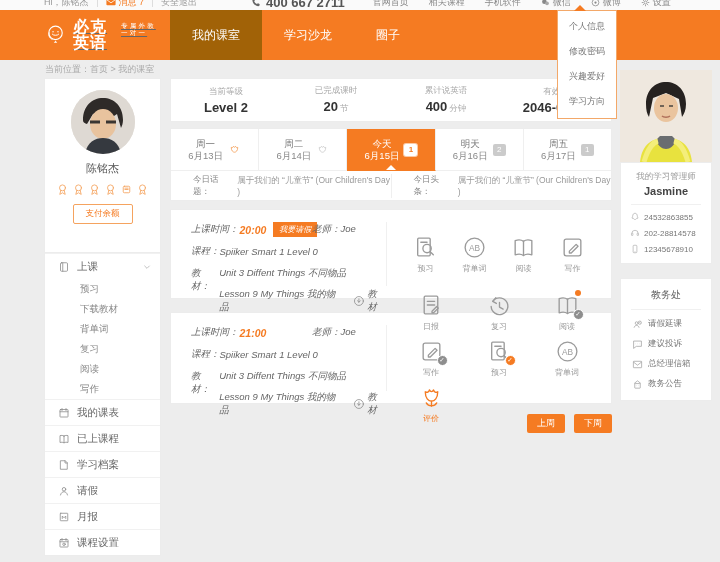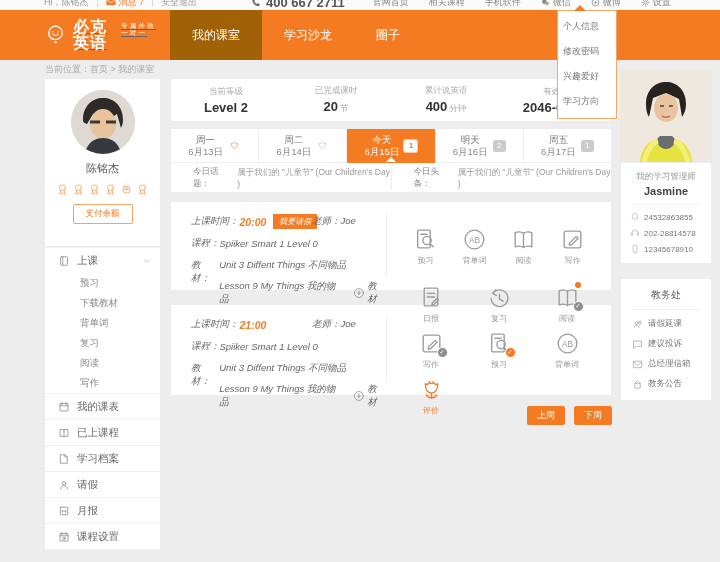--- a/index.html
+++ b/index.html
@@ -22,29 +22,29 @@
   .logo-txt{display:flex;flex-direction:row;line-height:1;text-decoration:underline;}
   .logo-title{color:#fff;font-size:16px;font-weight:bold;letter-spacing:1px;}
   .logo-sub{color:#fff;font-size:6.5px;letter-spacing:2.2px;margin-top:4px;}
   .nav-tabs{display:flex;margin-left:6px;}
   .nav-tab{display:flex;align-items:center;padding:0 22px;color:#fff;font-size:12px;cursor:pointer;}
   .nav-tab.active{background:#a16207;}
 
   
   .dropdown{position:absolute;left:557px;top:10px;width:60px;background:#fff;border:1px solid #f3a869;z-index:20;padding:3px 0 4px;}
   .dropdown:before{content:"";position:absolute;top:-6px;left:16px;border:6px solid transparent;border-top:none;border-bottom:6px solid #f57b22;}
-  .dd-item{padding:6px 0 6px 5px;font-size:9px;color:#777;cursor:pointer;}
+  .dd-item{padding:6px 0 6px 11px;font-size:9px;color:#777;cursor:pointer;}
 
   
   .breadcrumb{position:absolute;top:63px;left:45px;font-size:9px;color:#aaa;}
 
   
   .left-col{position:absolute;left:44px;top:78px;width:117px;}
   .card{background:#fff;border:1px solid #ececec;}
-  .profile-card{padding:11px 0 22px;text-align:center;}
+  .profile-card{padding:11px 0 28px;text-align:center;}
   .avatar{width:64px;height:64px;border-radius:50%;margin:0 auto;overflow:hidden;background:#e7e2dc;}
   .p-name{font-size:11px;color:#555;margin-top:7px;}
   .medals{display:flex;justify-content:center;gap:3px;margin-top:7px;}
   .medal{width:13px;height:13px;}
   .pay-btn{display:inline-block;margin-top:8px;padding:3px 12px;border:1px solid #f5a35f;color:#f57b22;font-size:8.5px;border-radius:2px;cursor:pointer;background:#fff;}
   .menu{margin-top:0;}
   .menu-item{display:flex;align-items:center;gap:7px;height:26px;padding-left:13px;font-size:10.5px;color:#666;border-top:1px solid #f1f1f1;cursor:pointer;background:#fff;}
   .menu-item.active{background:#f57b22;color:#fff;border-top-color:#f57b22;}
   .menu-item .mi{width:12px;height:12px;flex:0 0 12px;}
   .chev{margin-left:auto;margin-right:9px;width:8px;height:8px;}
@@ -52,21 +52,21 @@
 
   
   .main-col{position:absolute;left:170px;top:78px;width:442px;}
   .stats-card{height:44px;display:flex;align-items:center;}
   .stat{flex:1;text-align:center;}
   .stat-label{font-size:8.5px;color:#aaa;}
   .stat-val{font-size:13px;font-weight:bold;color:#333;margin-top:2px;}
   .stat-val .unit{font-size:8.5px;font-weight:normal;color:#aaa;margin-left:2px;}
 
   .week-card{margin-top:6px;}
-  .day-tabs{display:flex;height:34px;}
+  .day-tabs{display:flex;height:42px;}
   .day-tab{flex:1;display:flex;align-items:center;justify-content:center;gap:5px;border-right:1px solid #efefef;border-bottom:1px solid #efefef;cursor:pointer;position:relative;background:#fff;}
   .day-tab:last-child{border-right:none;}
   .day-col{display:flex;flex-direction:column;align-items:center;line-height:1.25;}
   .day-name{font-size:9.5px;color:#777;}
   .day-date{font-size:9.5px;color:#888;}
   .day-tab.active{background:#f57b22;border-bottom-color:#f57b22;}
   .day-tab.active .day-name,.day-tab.active .day-date{color:#fff;}
   .day-tab.active:after{content:"";position:absolute;bottom:0;left:50%;margin-left:-5px;border:5px solid transparent;border-top:none;border-bottom:5px solid #fff;}
   .tab-flower{width:13px;height:13px;}
   .tab-badge{min-width:13px;height:12px;border-radius:2px;background:#cbcbcb;color:#fff;font-size:8px;display:flex;align-items:center;justify-content:center;padding:0 2px;}

